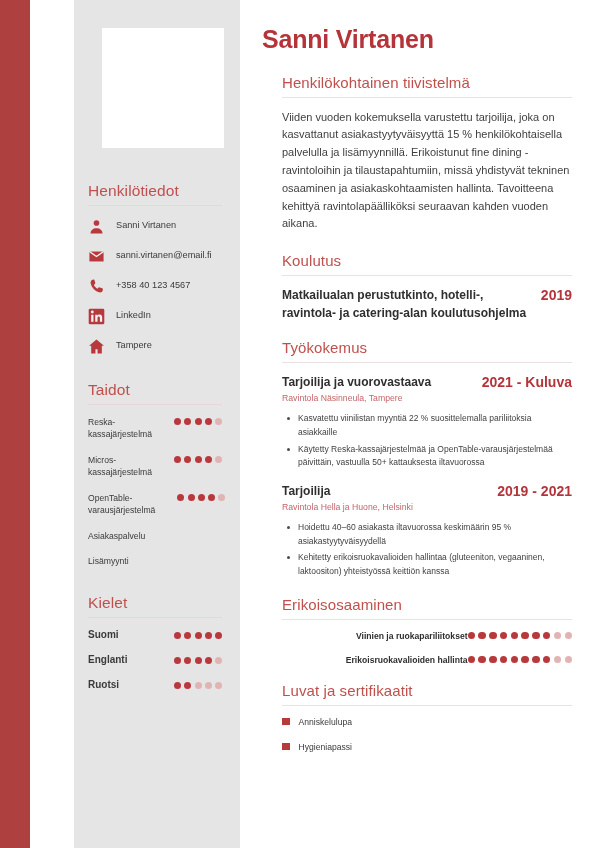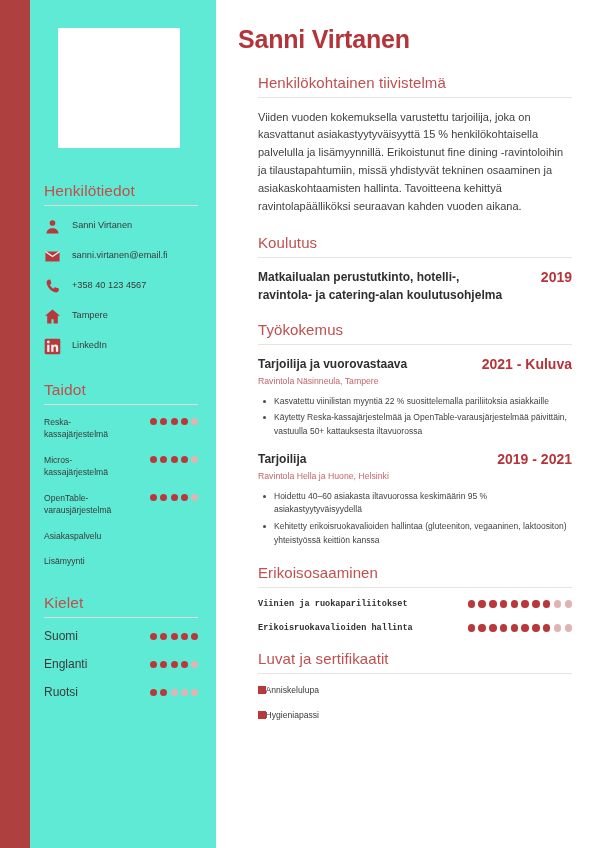--- a/index.html
+++ b/index.html
@@ -9,23 +9,24 @@
     font-family: "Liberation Sans", sans-serif;
     overflow: hidden;
   }
   .page { position: relative; width: 600px; height: 848px; display: flex; background: #ffffff; }
 
   
   .accent-bar { width: 30px; height: 848px; background: #ae4040; flex: none; }
 
   
   .sidebar {
-    width: 186px; height: 848px; flex: none;
-    background: #5eead4;
+    width: 166px; height: 848px; flex: none;
+    background: #e5e5e5;
     padding: 0 18px 0 14px;
+    margin-left: 44px;
   }
   .photo-box {
     width: 122px; height: 120px;
     background: #ffffff;
     margin: 28px 0 0 14px;
   }
   .side-section { margin-top: 26px; }
   .side-section.first { margin-top: 34px; }
   .side-h {
     color: #c0504d;
@@ -51,21 +52,21 @@
   }
   .skill-row .nm { font-size: 8.6px; color: #3a3a3a; line-height: 1.45; max-width: 108px; }
   .dots { display: flex; gap: 3.2px; flex: none; padding-top: 2px; }
   .dot { width: 7px; height: 7px; border-radius: 50%; background: #b8393c; }
   .dot.off { background: #e1b4b4; }
 
   .lang-row {
     display: flex; align-items: center; justify-content: space-between;
     margin-bottom: 14px;
   }
-  .lang-row .nm { font-size: 12px; color: #3a3a3a; }
+  .lang-row .nm { font-size: 10px; color: #3a3a3a; font-weight: bold; }
 
   
   .main { flex: 1; height: 848px; background: #ffffff; padding: 26px 28px 0 22px; }
   .name {
     color: #b5343a; font-size: 25px; font-weight: bold;
     letter-spacing: -.2px; line-height: 1.1; margin-bottom: 20px;
   }
   .sec { margin-bottom: 3px; margin-left: 20px; }
   .sec-h {
     color: #c0504d; font-size: 15px; font-weight: 400;
@@ -85,28 +86,28 @@
   ul.bullets li {
     position: relative; padding-left: 16px; margin-bottom: 3px;
     font-size: 8.5px; color: #3f3f3f; line-height: 1.6;
   }
   ul.bullets li::before {
     content: ""; position: absolute; left: 5px; top: 5px;
     width: 3px; height: 3px; border-radius: 50%; background: #4a4a4a;
   }
 
   .exp-row {
-    display: flex; align-items: center; justify-content: space-between;
-    margin-bottom: 14px;  font-family: Liberation Mono, monospace;
+    display: flex; align-items: center; justify-content: flex-end;
+    margin-bottom: 14px; 
   }
   .exp-row .nm { font-size: 8.6px; font-weight: bold; color: #2f2f2f; }
   .dots10 { display: flex; gap: 3.4px; flex: none; }
   .dots10 .dot { width: 7.4px; height: 7.4px; }
 
-  .cert-row { display: flex; align-items: center; margin-bottom: 15px; }
+  .cert-row { display: flex; align-items: center; gap: 9px; margin-bottom: 15px; }
   .cert-sq { width: 7.5px; height: 7.5px; background: #b8393c; flex: none; }
   .cert-row .nm { font-size: 8.6px; color: #3a3a3a; }
   .sp-top { margin-top: 17px; }
 </style>
 </head>
 <body>
 
 <div class="page">
 
   <div class="accent-bar"></div>
@@ -140,36 +141,36 @@
           <div class="contact-row">
             <span>
               <svg class="ic" viewBox="0 0 24 24" fill="#b8393c">
                 <path d="M7.5 2c1.2 0 1.6.7 1.9 1.8l.8 3c.2.9 0 1.4-.7 1.9l-1.3.9c1 2.4 2.9 4.4 5.3 5.6l.9-1.3c.5-.7 1-.9 1.9-.6l3 .9c1.1.3 1.7.8 1.7 2 0 3.1-2.6 4.8-5.4 4-6-1.7-10.3-6.3-11.8-12.3C3.1 5.2 4.7 2 7.5 2z"></path>
               </svg>
             </span>
             <span class="txt">+358 40 123 4567</span>
           </div>
           <div class="contact-row">
             <span>
-              <svg class="ic" viewBox="0 0 24 24" fill="#b8393c">
-                <path d="M12 2L1.5 11h3v11h6v-6h3v6h6V11h3z"></path>
-              </svg>
-            </span>
-            <span class="txt">Tampere</span>
-          </div>
-          <div class="contact-row">
-            <span>
               <svg class="ic" viewBox="0 0 24 24">
                 <rect x="1" y="1" width="22" height="22" rx="2" fill="#b8393c"></rect>
                 <rect x="4.5" y="9.5" width="3.2" height="10" fill="#f6f2f1"></rect>
                 <circle cx="6.1" cy="5.7" r="2" fill="#f6f2f1"></circle>
                 <path d="M10.2 9.5h3v1.5c.6-1.1 1.8-1.8 3.2-1.8 2.6 0 3.6 1.6 3.6 4.3v6h-3.2v-5.3c0-1.4-.5-2.2-1.7-2.2-1.1 0-1.7.8-1.7 2.2v5.3h-3.2z" fill="#f6f2f1"></path>
               </svg>
             </span>
             <span class="txt">LinkedIn</span>
+          </div>
+          <div class="contact-row">
+            <span>
+              <svg class="ic" viewBox="0 0 24 24" fill="#b8393c">
+                <path d="M12 2L1.5 11h3v11h6v-6h3v6h6V11h3z"></path>
+              </svg>
+            </span>
+            <span class="txt">Tampere</span>
           </div>
         </div>
     </section>
 
     <section class="side-section">
       <div class="side-h">Taidot</div>
       <div class="side-rule"></div>
       <div id="skills-list">
           <div class="skill-row">
             <span class="nm">Reska-kassajärjestelmä</span>

